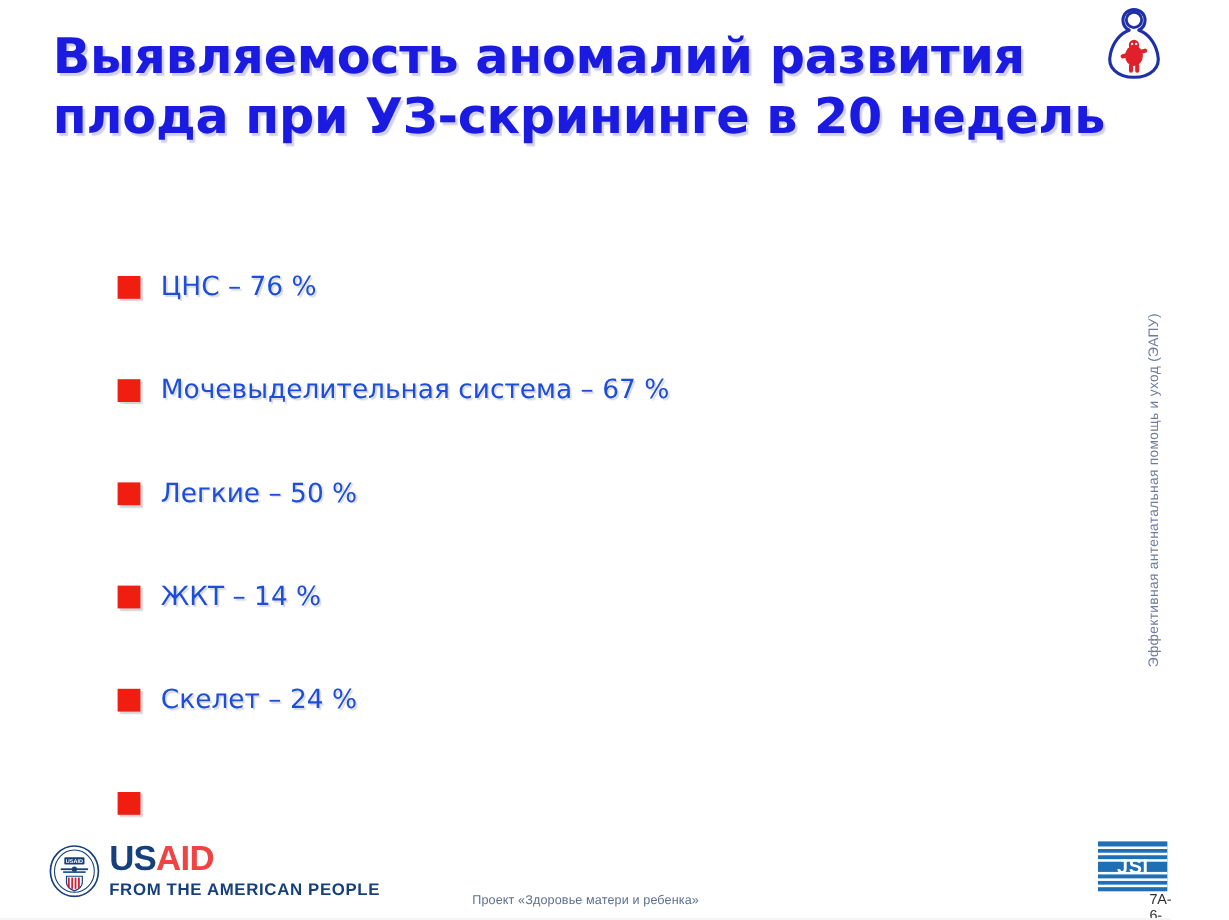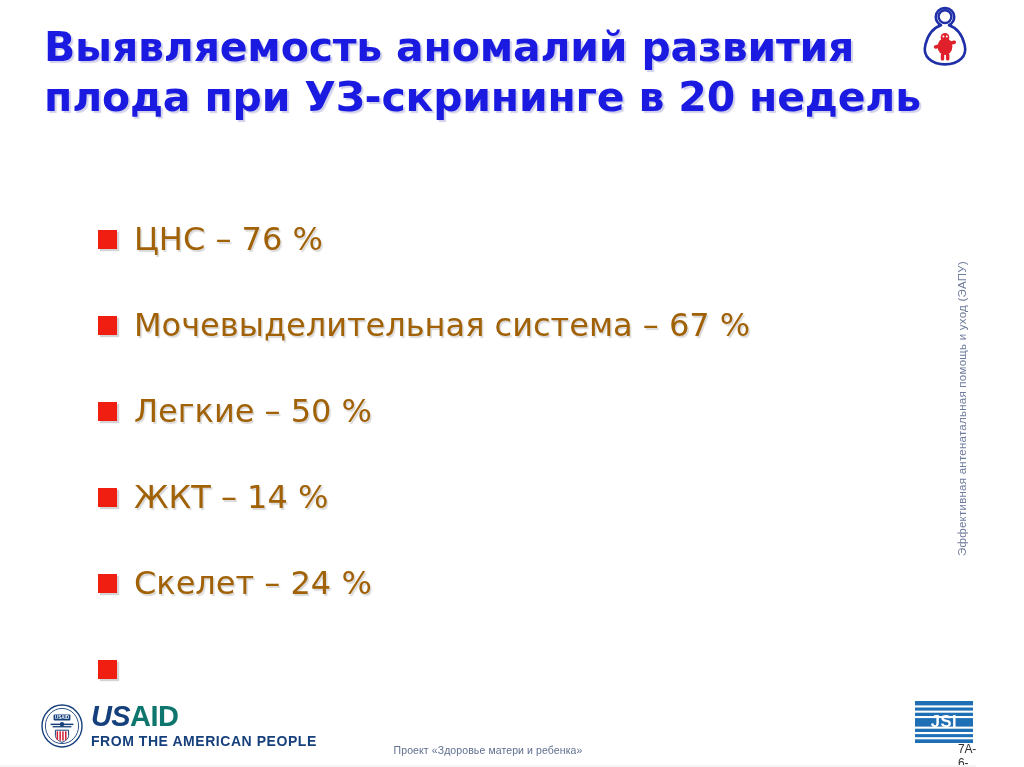--- a/index.html
+++ b/index.html
@@ -78,23 +78,23 @@
   .bullet-marker {
     flex: 0 0 auto;
     width: 19px;
     height: 19px;
     margin-right: 17px;
     background: #f01e10;
     box-shadow: 2px 2px 1px rgba(170, 170, 170, 0.5);
   }
   .bullet-text {
     font-family: "DejaVu Sans", "Liberation Sans", sans-serif;
-    font-size: 32px;
+    font-size: 22px;
     font-weight: normal;
-    color: #a16207;
+    color: #1d4ed8;
     white-space: nowrap;
     text-shadow: 1.5px 1.5px 1px rgba(185, 185, 185, 0.55);
   }
 
   
   .side-caption {
     position: absolute;
     right: 2px;
     top: 178px;
     width: 22px;
@@ -145,22 +145,22 @@
     flex-direction: column;
     justify-content: center;
   }
   .usaid-wordmark {
     font-family: "Liberation Sans", "DejaVu Sans", sans-serif;
     font-size: 29px;
     font-weight: bold;
     line-height: 1;
     letter-spacing: -0.6px;
   }
-  .usaid-us { color: #16407c; font-style: italic; }
-  .usaid-aid { color: #0f766e; }
+  .usaid-us { color: #16407c; }
+  .usaid-aid { color: #ef4444; }
   .usaid-tagline {
     margin-top: 2px;
     font-size: 14px;
     font-weight: bold;
     letter-spacing: 0.55px;
     color: #16407c;
   }
 
   
   .jsi {

